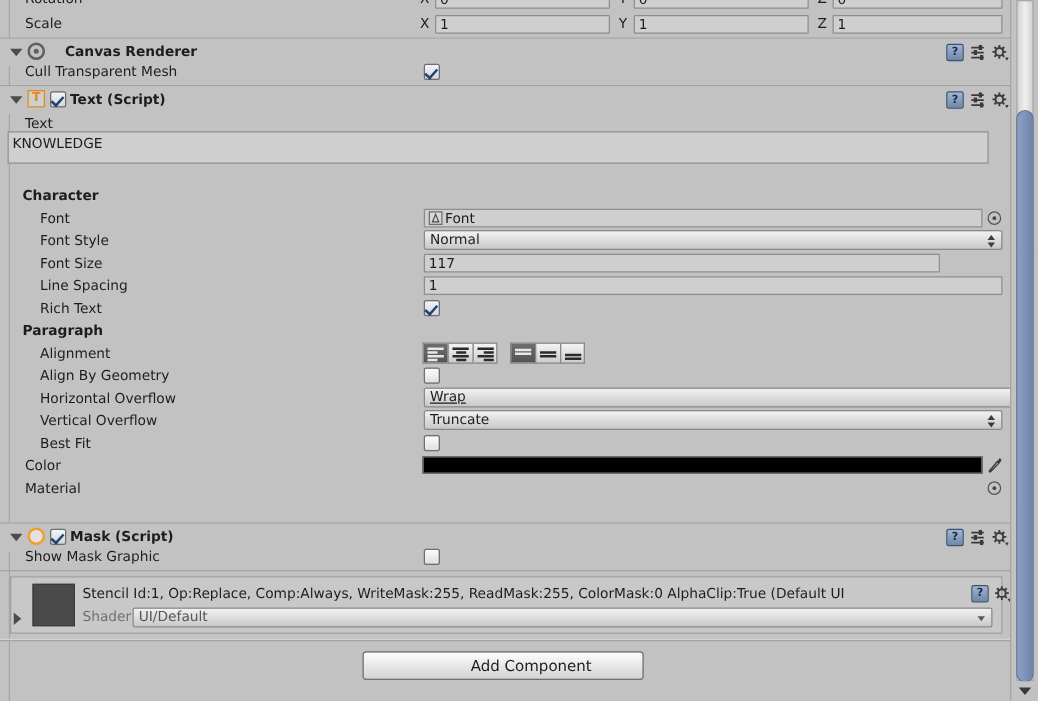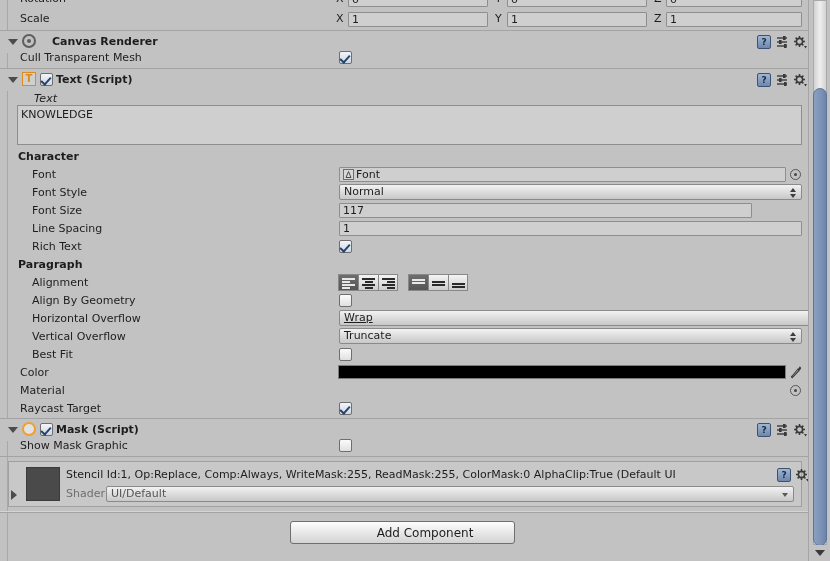--- a/index.html
+++ b/index.html
@@ -318,22 +318,22 @@
             <line x1="2.6" y1="2.6" x2="4" y2="4"></line>
               <line x1="9" y1="9" x2="10.4" y2="10.4"></line>
             <line x1="10.4" y1="2.6" x2="9" y2="4"></line>
               <line x1="4" y1="9" x2="2.6" y2="10.4"></line>
           </g>
           <path d="M11 11 l3 0 l-1.5 2.6 z" fill="#3a3a3a"></path>
         </svg>
       </div>
     </div>
 
-    <div class="lbl" style="left:34px;top:90px;font-style:italic;">Text</div>
-    <div class="textarea" style="left:17px;top:105px;width:785px;height:40px;">KNOWLEDGE</div>
+    <div class="lbl" style="left:20px;top:90px;">Text</div>
+    <div class="textarea" style="left:6px;top:105px;width:785px;height:26px;">KNOWLEDGE</div>
 
     <div class="lbl bold" style="left:18px;top:148px;">Character</div>
 
     <div class="row" style="top:166px;">
       <div class="lbl indent">Font</div>
       <div class="field" style="left:339px;top:1px;width:447px;padding-left:16px;">Font</div>
       <div style="position:absolute;left:343px;top:3px;width:11px;height:11px;background:#d8d8d8;border:1px solid #6d6d6d;">
         <svg width="9" height="9" viewBox="0 0 9 9" aria-hidden="true" style="position:absolute;left:0;top:0;">
           <path d="M4.5 1.5 L7 7.5 L2 7.5 Z" fill="none" stroke="#4a4a4a" stroke-width="1"></path>
         </svg>
@@ -439,24 +439,20 @@
           <path d="M7.8 4.2 L9.1 5.5 L4 10.8 L2.2 12.6 L1.4 11.8 L3 10z" fill="none" stroke="#3a3a3a" stroke-width="1.1"></path>
         </svg>
       </div>
     </div>
 
     <div class="row" style="top:382px;">
       <div class="lbl indent2">Material</div>
       <div class="picker" style="left:790px;top:3px;"></div>
     </div>
 
-    <div class="row" style="top:400px;">
-      <div class="lbl indent2">Raycast Target</div>
-      <div class="cb on" style="left:339px;top:2px;"></div>
-    </div>
 
     <div class="sep" style="top:418px;"></div>
 
     <div class="comp-header" style="top:419px;">
       <div class="foldout" style="left:8px;top:8px;"></div>
       <div class="icon-circle" style="left:22px;top:3px;"></div>
       <div class="cb on" style="left:40px;top:4px;"></div>
       <div class="comp-title" style="left:56px;top:0;">Mask (Script)</div>
       <div class="hicon ico-help" style="left:757px;top:4px;">?</div>
       <div class="hicon ico-preset" style="left:776px;top:4px;">

